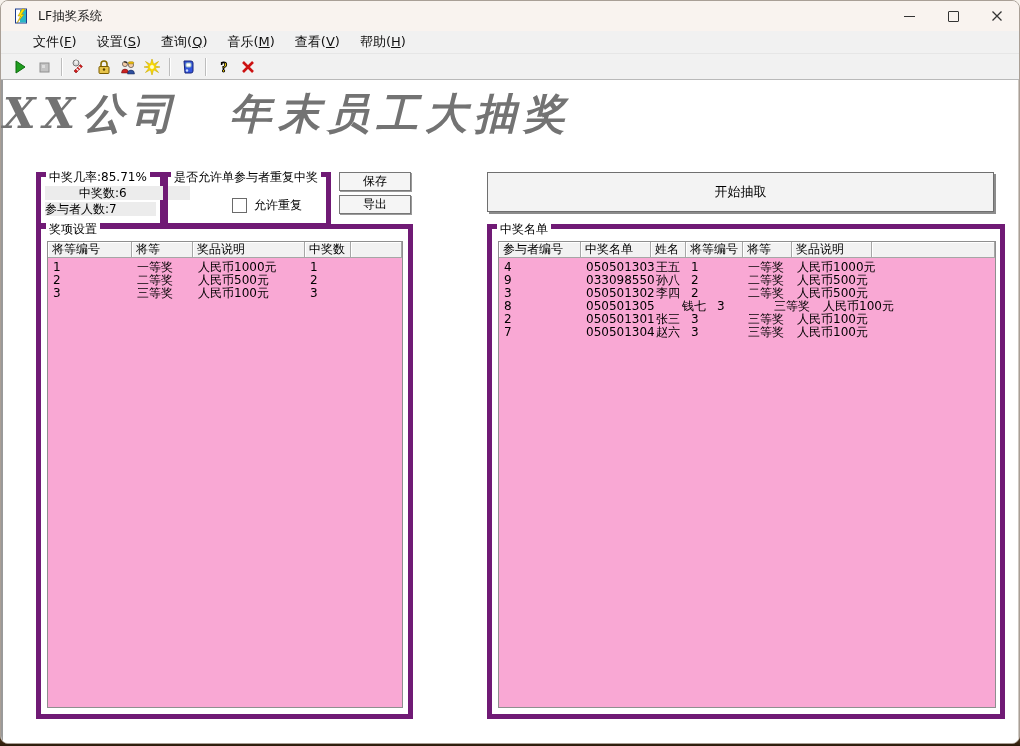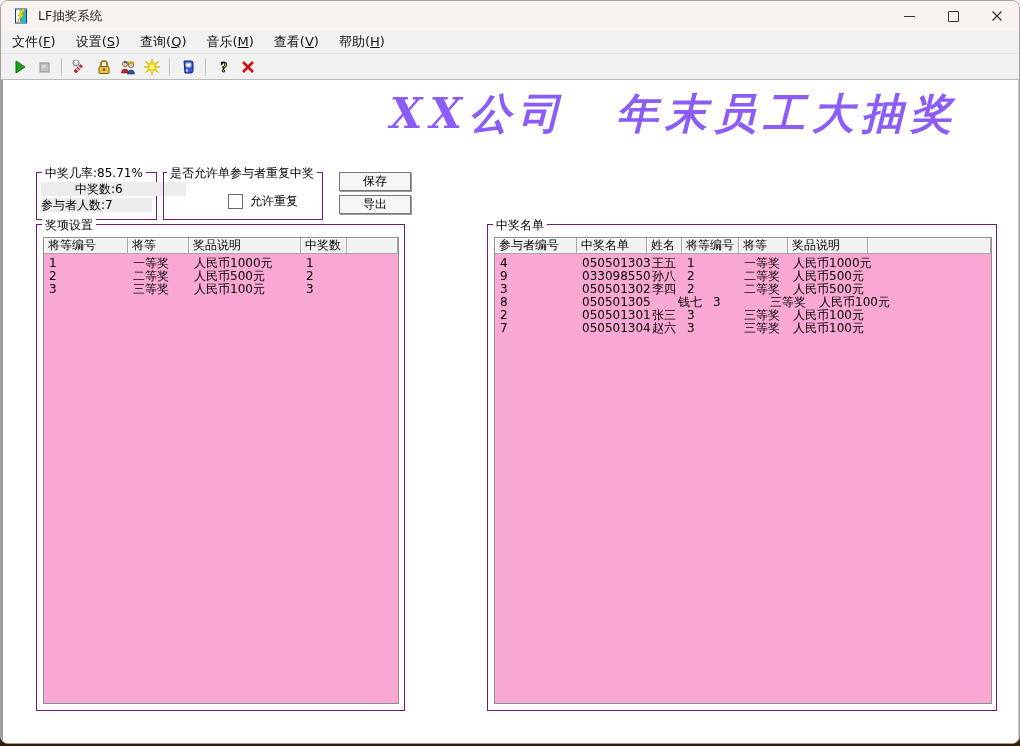--- a/index.html
+++ b/index.html
@@ -15,33 +15,33 @@
   }
   
   .titlebar{height:30px;background:#f9f3ef;display:flex;align-items:center;flex:0 0 auto;}
   .app-icon{margin-left:12px;width:16px;height:16px;}
   .win-title{margin-left:9px;font-size:12.5px;color:#1a1a1a;}
   .tb-spacer{flex:1;}
   .win-btn{width:44px;height:30px;display:flex;align-items:center;justify-content:center;background:transparent;border:none;}
   .glyph-min{width:11px;height:0;border-top:1.4px solid #333;}
   .glyph-max{width:9px;height:9px;border:1.4px solid #333;border-radius:1px;}
   
-  .menubar{height:22px;background:#f1f1f1;display:flex;align-items:center;padding-left:1px;border-bottom:1px solid #e6e6e6;flex:0 0 auto;}
+  .menubar{height:22px;background:#f1f1f1;display:flex;align-items:center;padding-left:22px;border-bottom:1px solid #e6e6e6;flex:0 0 auto;}
   .menu-item{padding:2px 10px;font-size:13px;color:#111;white-space:nowrap;}
   .mkey{text-decoration:underline;}
   
   .toolbar{height:25px;background:#f1f1f1;display:flex;align-items:center;padding-left:7px;border-bottom:1px solid #b9b9b9;flex:0 0 auto;}
   .tbtn{width:24px;height:22px;display:flex;align-items:center;justify-content:center;background:transparent;border:none;padding:0;}
   .tsep{width:1px;height:18px;background:#bdbdbd;border-right:1px solid #fff;margin:0 5px;}
   
   .client{position:relative;flex:1 1 auto;background:#fff;border-left:2px solid #9a9a9a;border-right:1px solid #cfc9c3;}
-  .banner{position:absolute;top:6px;left:0;width:956px;text-align:right;
+  .banner{position:absolute;top:6px;left:0;width:956px;text-align:left;
     font-family:"DejaVu Serif","Liberation Serif",serif;font-style:italic;font-weight:bold;
-    font-size:42px;letter-spacing:7px;color:#8b5cf6;white-space:nowrap;}
-  .groupbox{position:absolute;border:1px solid #701a75;}
+    font-size:42px;letter-spacing:7px;color:#737373;white-space:nowrap;}
+  .groupbox{position:absolute;border:5px solid #701a75;}
   .gb-caption{position:absolute;top:-8px;left:5px;background:#fff;padding:0 3px;font-size:12px;color:#000;white-space:nowrap;}
   .stat-strip{position:absolute;left:4px;width:111px;height:14px;background:#ececec;font-size:12px;line-height:14px;color:#000;white-space:nowrap;}
   .chk-row{position:absolute;left:24px;top:20px;display:flex;align-items:center;padding-left:40px;}
   .chk-box{width:13px;height:13px;background:#fff;border:1px solid #6a6a6a;}
   .chk-label{margin-left:7px;font-size:12px;}
   .btn-small{position:absolute;left:336px;width:72px;height:19px;background:#f5f5f5;border:1px solid #777;
     box-shadow:1px 1px 0 #9a9a9a;font-size:12px;display:flex;align-items:center;justify-content:center;padding:0;}
   .btn-start{position:absolute;left:484px;top:92px;width:507px;height:40px;background:#f3f3f3;border:1px solid #6f6f6f;
     box-shadow:2px 2px 0 #8c8c8c;font-size:13px;display:flex;align-items:center;justify-content:center;padding:0;}
   
@@ -178,20 +178,21 @@
       <span class="gb-caption" style="left:3px;">是否允许单参与者重复中奖</span>
       <div class="chk-row">
         <span class="chk-box"></span>
         <span class="chk-label">允许重复</span>
       </div>
     </div>
 
     <button class="btn-small" style="top:92px;">保存</button>
     <button class="btn-small" style="top:115px;">导出</button>
 
+    <button class="btn-start">开始抽取</button>
 
     <div class="groupbox" style="left:33px;top:144px;width:367px;height:485px;">
       <span class="gb-caption">奖项设置</span>
       <div class="listview" style="width:354px;height:465px;">
         <div class="lv-head">
             <span class="lv-hcell" style="width: 84px;">将等编号</span>
             <span class="lv-hcell" style="width: 61px;">将等</span>
             <span class="lv-hcell" style="width: 112px;">奖品说明</span>
             <span class="lv-hcell" style="width: 46px;">中奖数</span>
             <span class="lv-hcell lv-hfill"></span>

